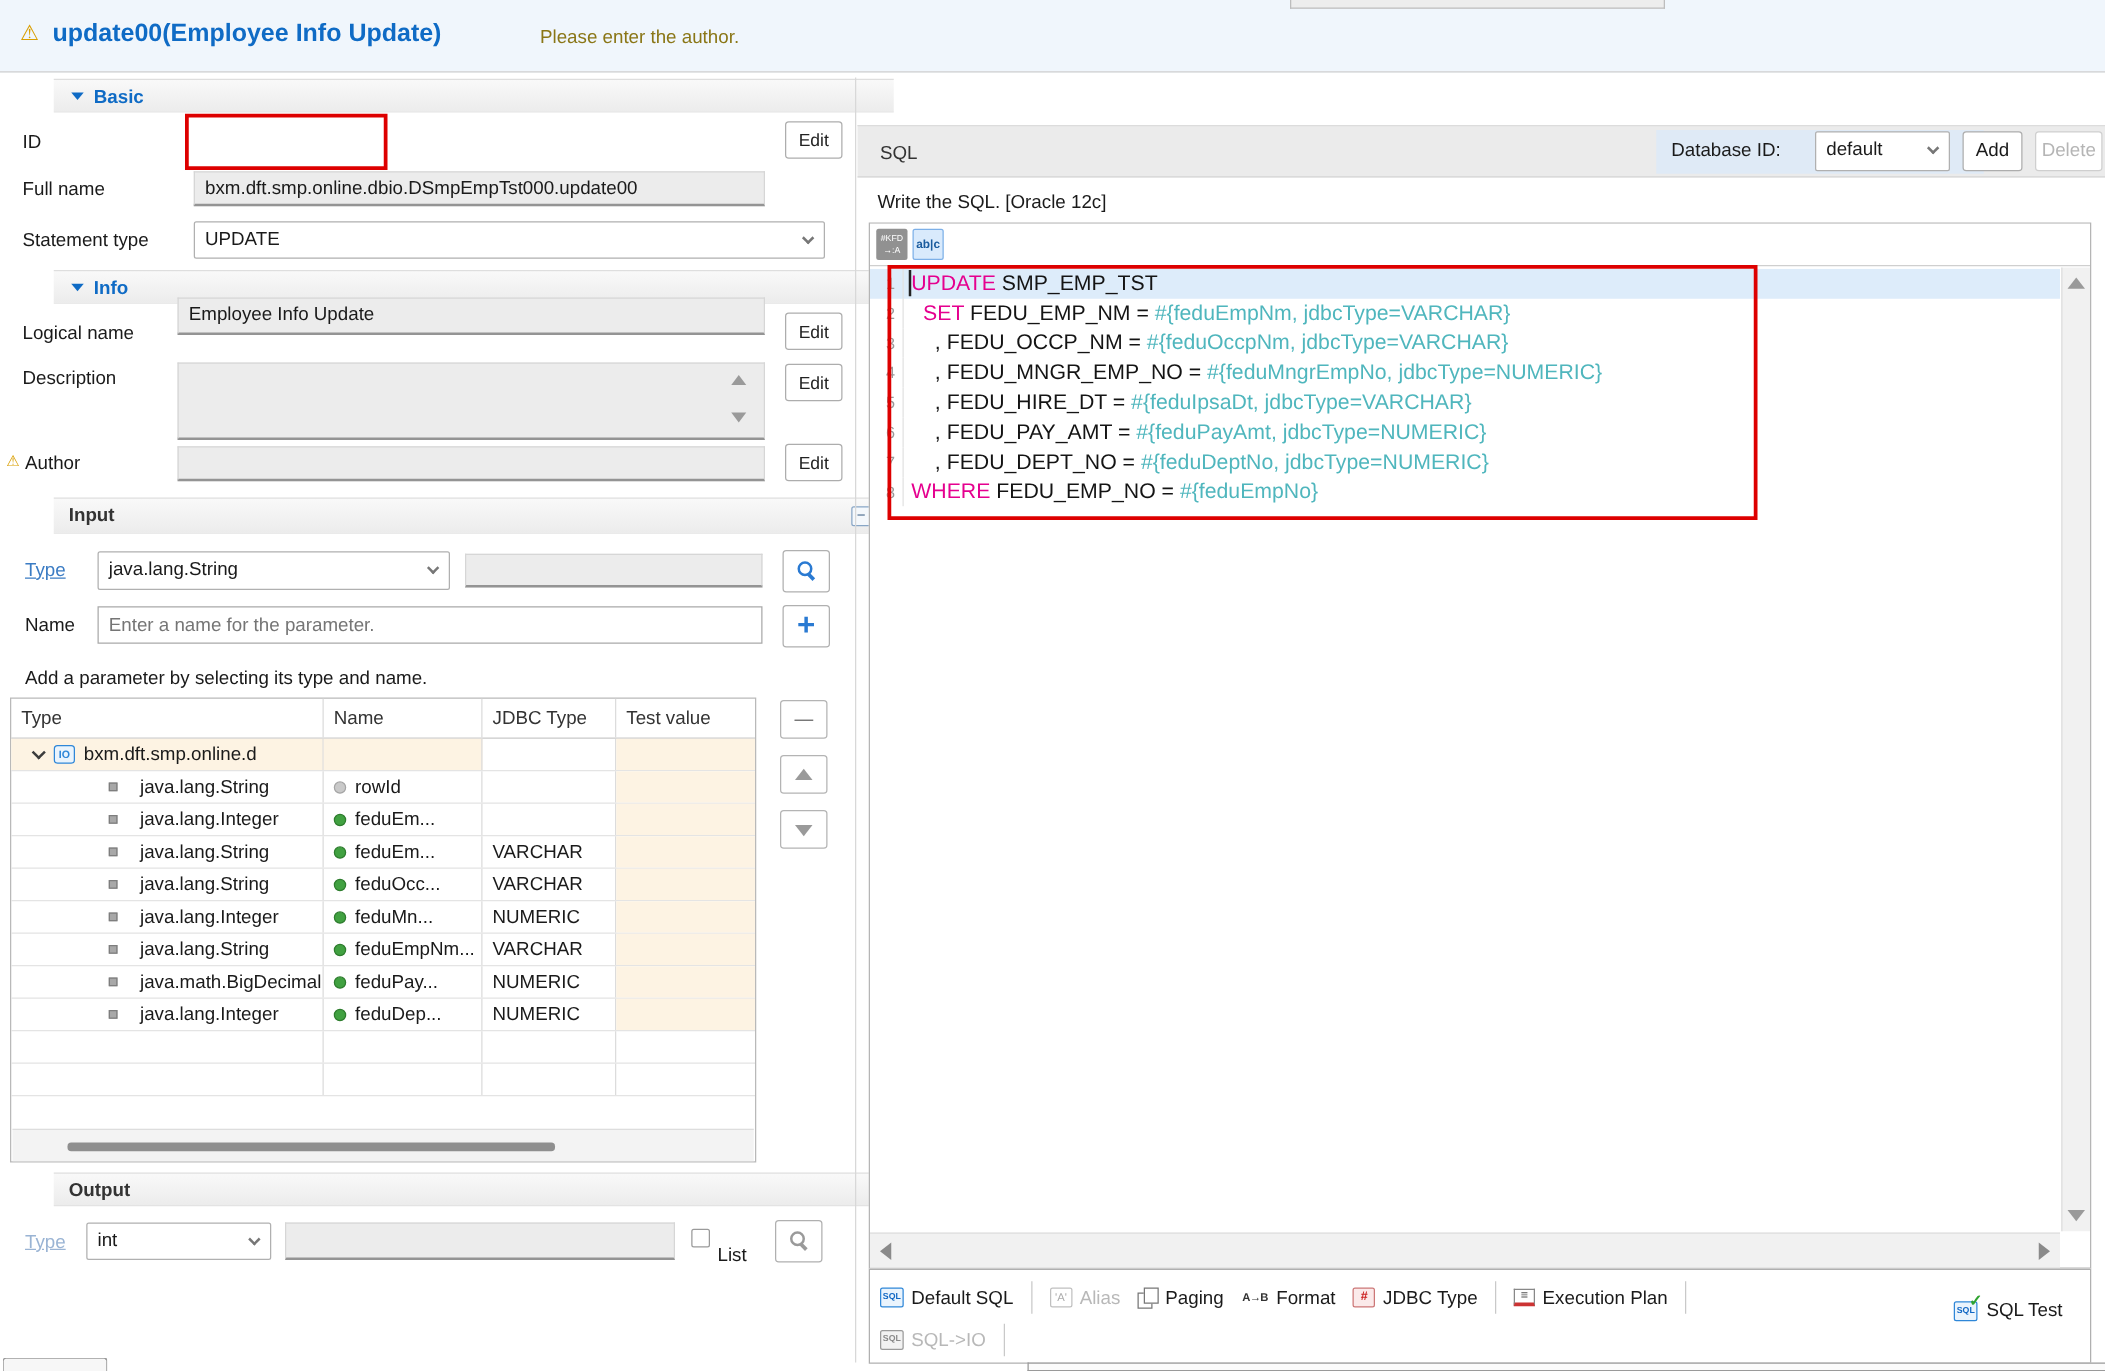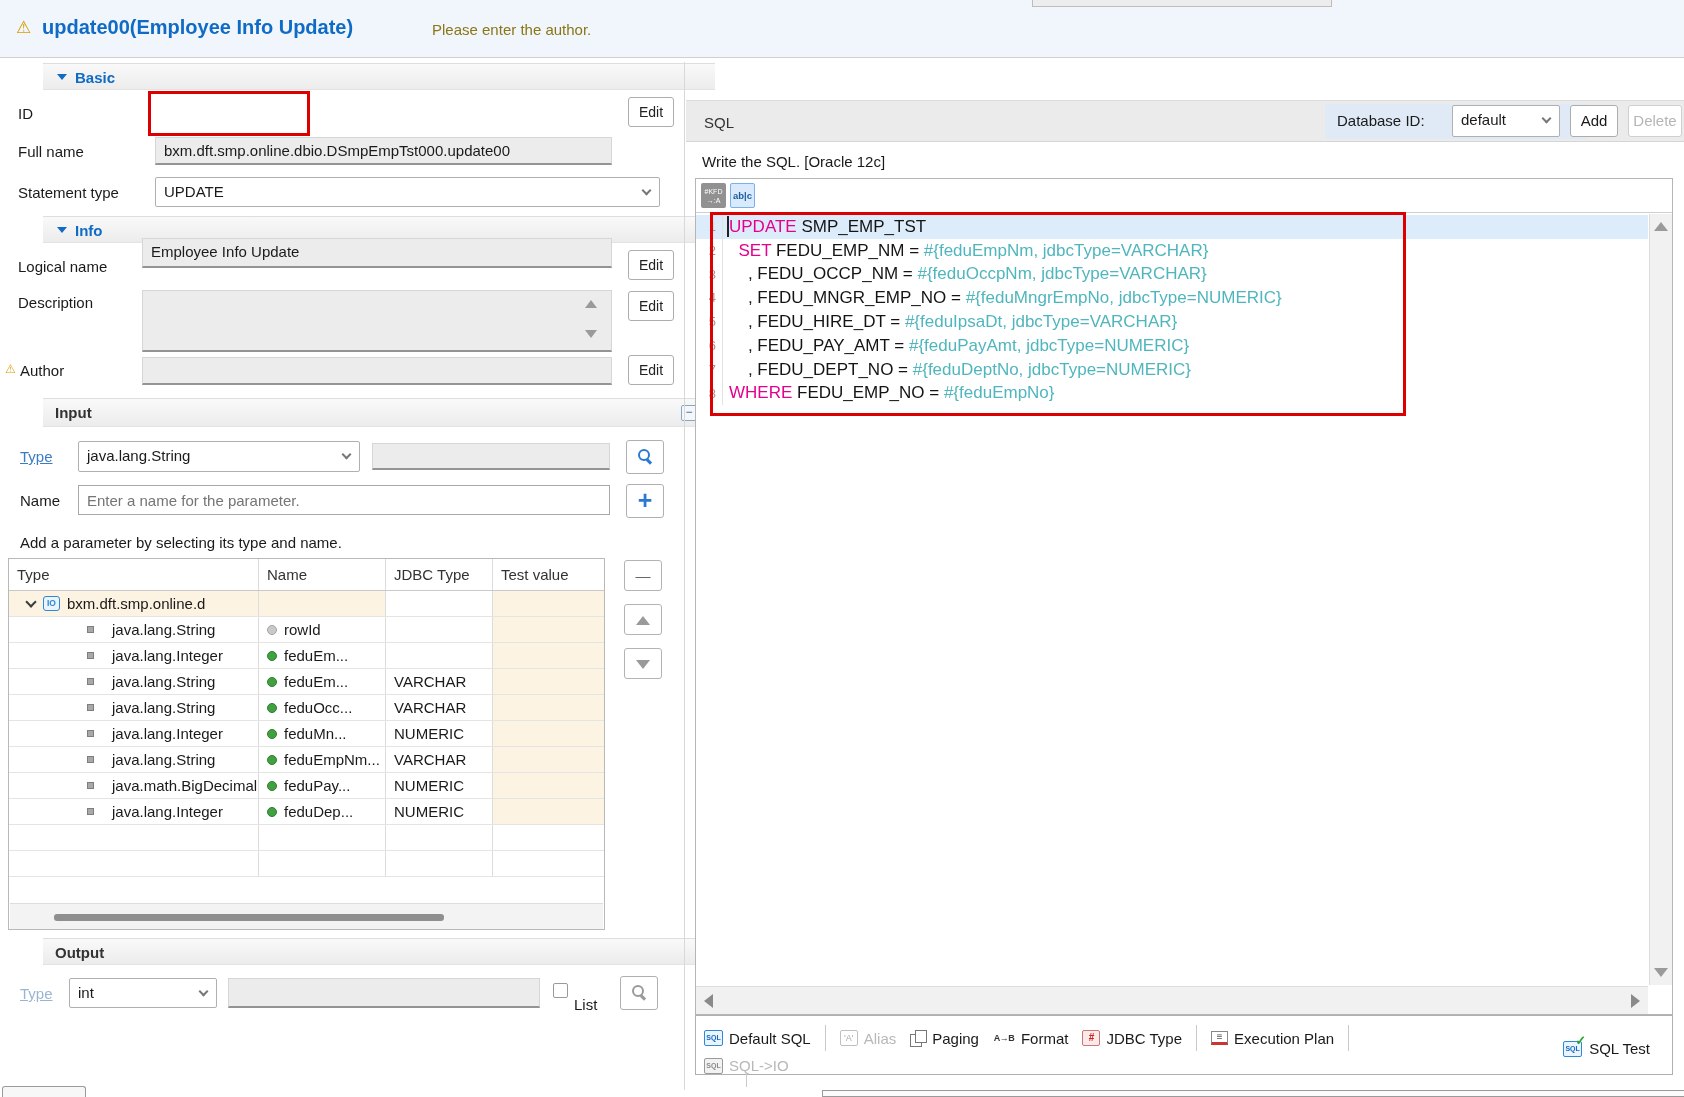--- a/index.html
+++ b/index.html
@@ -87,21 +87,21 @@
   .ln{width:27px; flex:none; text-align:right; padding-right:6px; font-size:13px; color:#999; border-right:1px solid #e2e2e2; align-self:stretch; line-height:23.8px;}
   .codeseg{padding-left:6px; white-space:pre; font-size:17px;}
   .codeseg .kw{color:var(--kw);} .codeseg .param{color:var(--param);} .codeseg .plain{color:#141414;}
   .cursor{position:absolute; left:727px; top:216px; width:2px; height:21px; background:#222; z-index:40;}
   .vscroll{position:absolute; right:0; top:35px; bottom:29px; width:23px; background:#f1f1f1; border-left:1px solid #ddd;}
   .edhscroll{position:absolute; left:0; right:24px; bottom:0; height:28px; background:#f1f1f1; border-top:1px solid #ddd;}
   .arr-l{position:absolute; width:0;height:0;border-top:7px solid transparent;border-bottom:7px solid transparent;border-right:9px solid #8a8a8a;}
   .arr-r{position:absolute; width:0;height:0;border-top:7px solid transparent;border-bottom:7px solid transparent;border-left:9px solid #8a8a8a;}
 
   
-  .btoolbar{position:absolute; left:695px; top:1015px; width:978px; height:60px; border:1px solid #b0b0b0; background:#fff;}
+  .btoolbar{position:absolute; left:695px; top:1015px; width:978px; height:76px; border:1px solid #b0b0b0; background:#fff;}
   .trow{position:absolute; left:8px; display:flex; align-items:center; height:30px;}
   .tbtn{display:flex; align-items:center; gap:6px; margin-right:14px; color:#1a1a1a; font-size:15px;}
   .tbtn.disabled{color:#b8b8b8;}
   .tsep{width:1px; height:26px; background:#c9c9c9; margin-right:14px;}
   .ico{display:inline-block; flex:none;}
   .ico-sql,.ico-sqltest{width:19px;height:16px;border:1px solid #2f87d8;border-radius:2px;background:#eaf4fd;color:#1268c4;font-size:7px;font-weight:bold;text-align:center;line-height:14px;position:relative;}
   .ico-sqltest::after{content:"\2713"; position:absolute; right:-5px; top:-8px; color:#2fa32f; font-size:13px; font-weight:bold;}
   .ico-sqlio{width:19px;height:16px;border:1px solid #9a9a9a;border-radius:2px;background:#f2f2f2;color:#8a8a8a;font-size:7px;font-weight:bold;text-align:center;line-height:14px;}
   .ico-alias{width:18px;height:16px;border:1px solid #c0c0c0;border-radius:2px;color:#aaa;font-size:9px;text-align:center;line-height:14px;}
   .ico-paging{width:16px;height:16px;position:relative;}
@@ -421,21 +421,21 @@
           <span class="ico ico-jdbc">#</span>
           <span class="lbl-txt">JDBC Type</span>
         </div>
         <span class="tsep"></span>
         <div class="tbtn">
           <span class="ico ico-plan">≡</span>
           <span class="lbl-txt">Execution Plan</span>
         </div>
         <span class="tsep"></span>
       </div>
-    <div class="trow" style="top:41px;flex-direction:column;" id="tbrow2">
+    <div class="trow" style="top:41px;" id="tbrow2">
         <div class="tbtn disabled">
           <span class="ico ico-sqlio">SQL</span>
           <span class="lbl-txt">SQL-&gt;IO</span>
         </div>
         <span class="tsep"></span>
       </div>
     <div style="position:absolute; right:22px; top:24px; display:flex; align-items:center; gap:7px;">
       <span class="ico ico-sqltest">SQL</span>
       <span style="font-size:15px;">SQL Test</span>
     </div>

